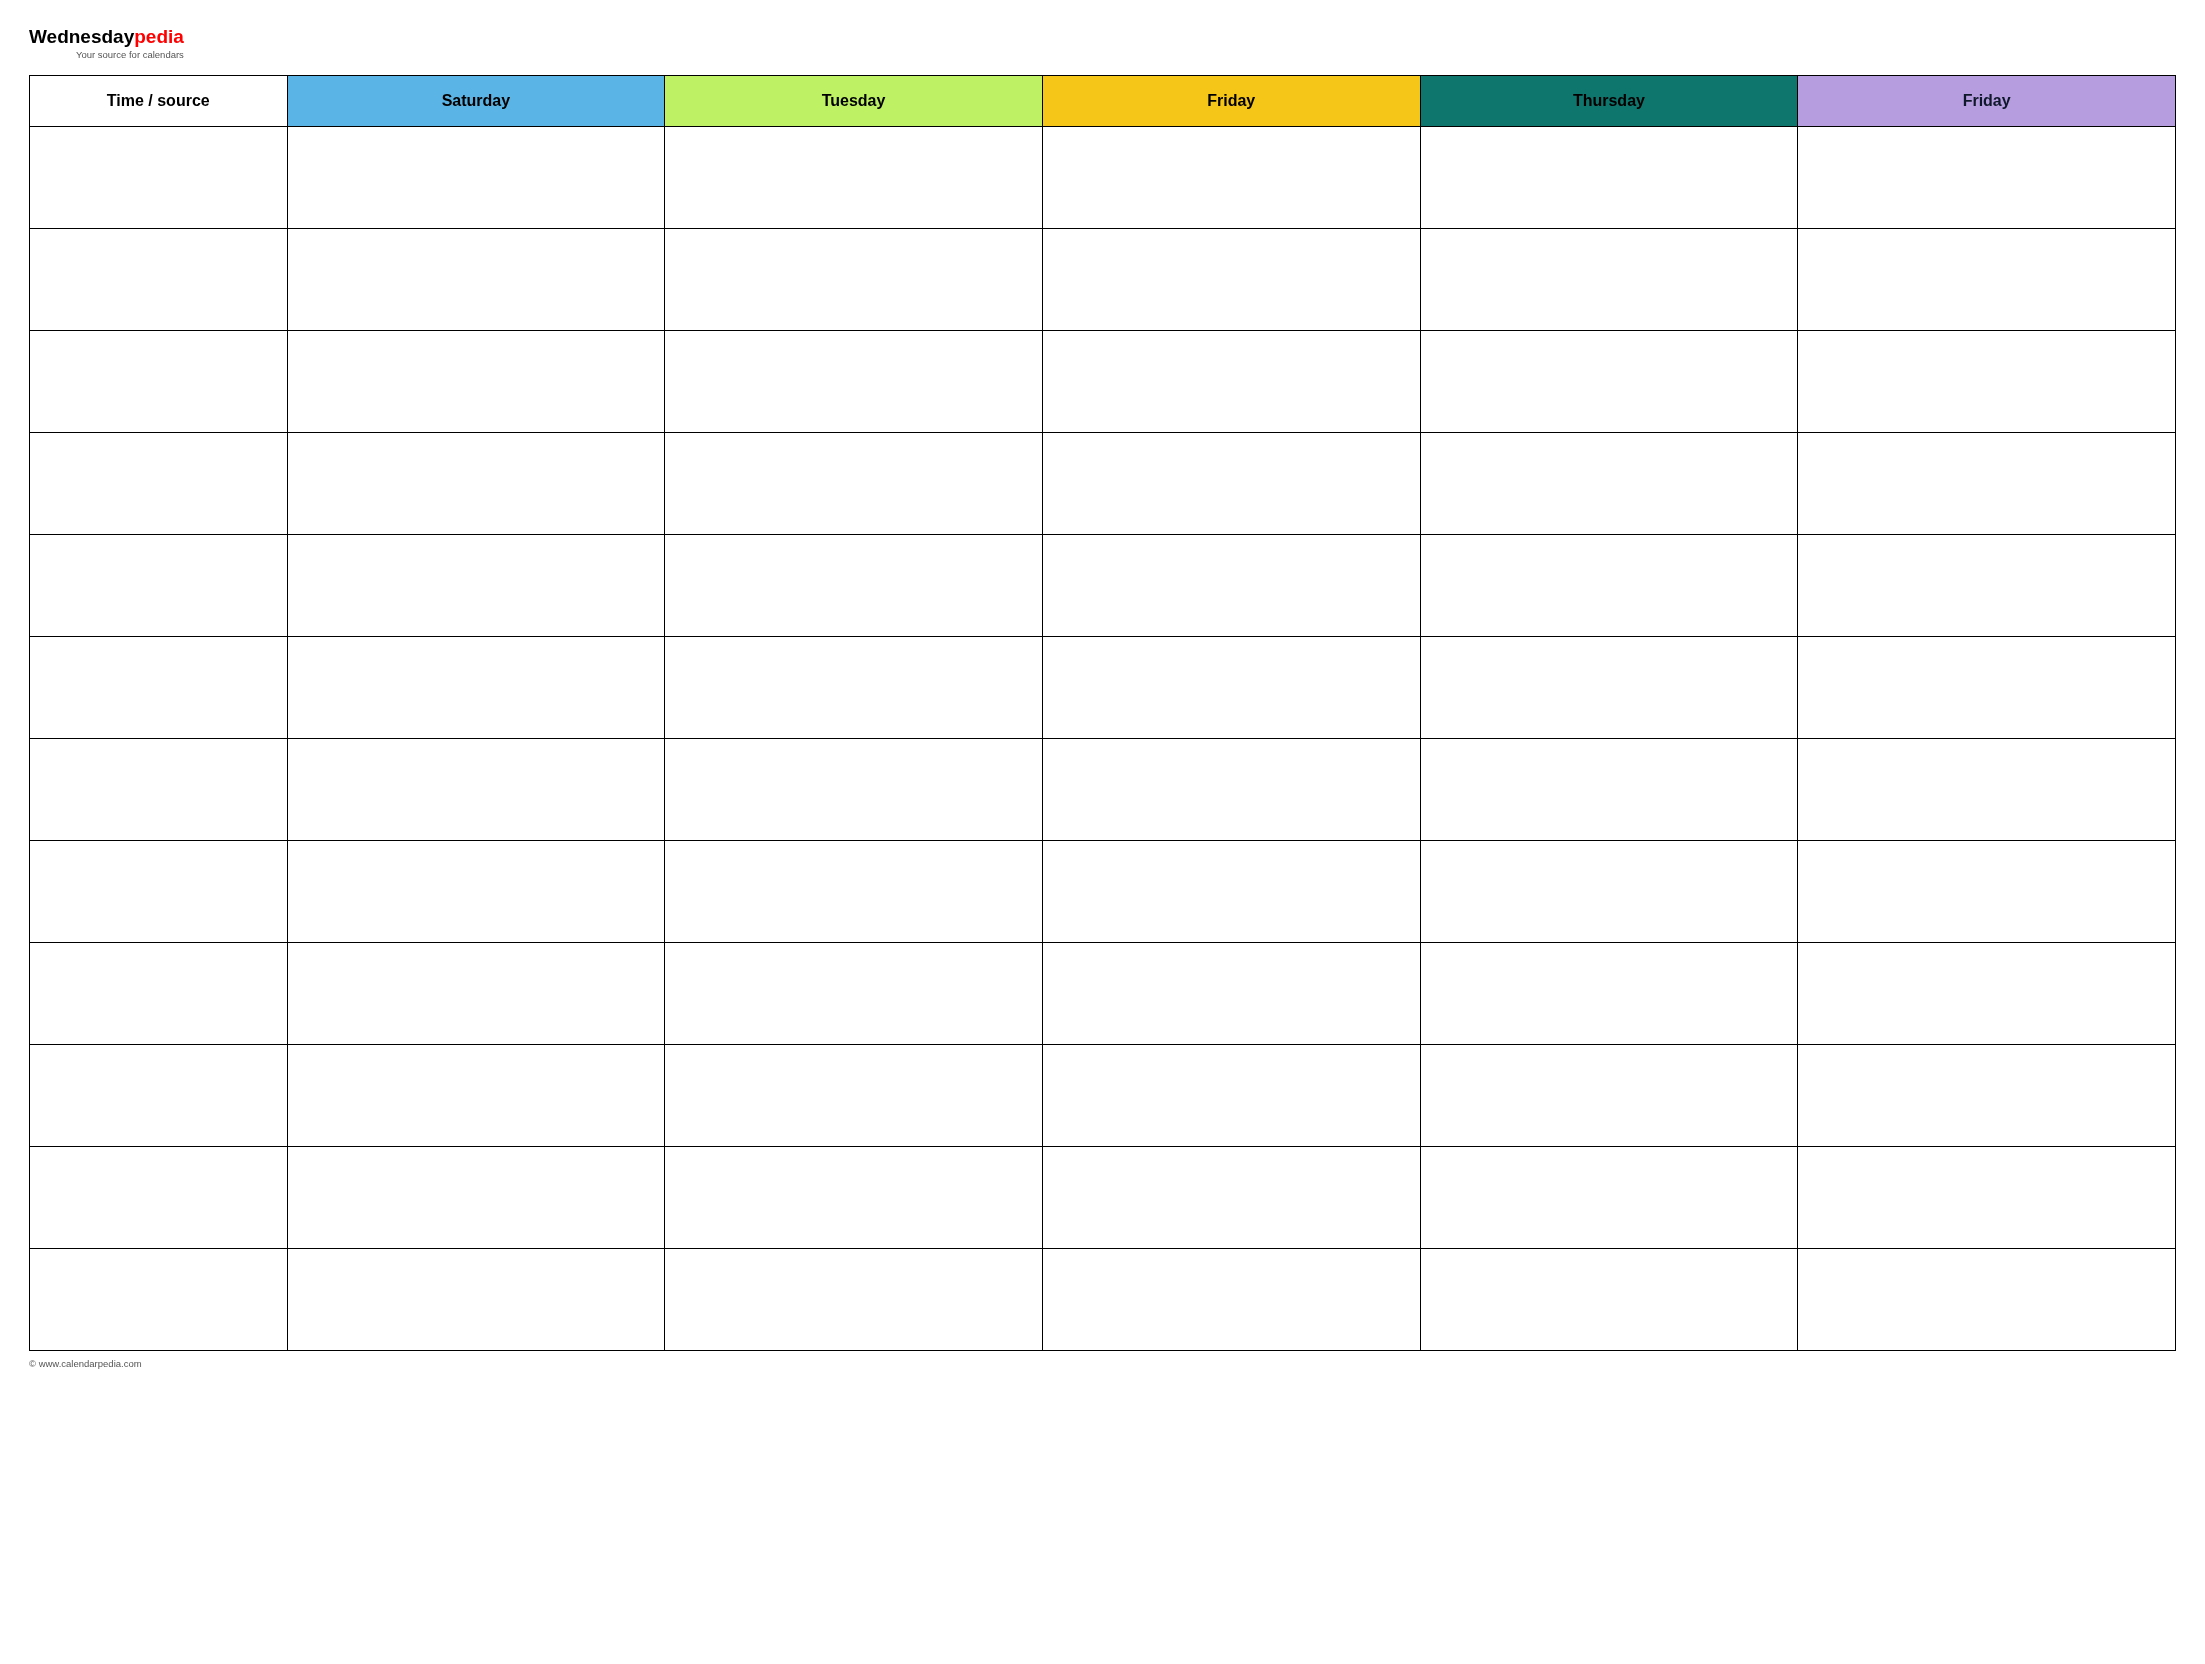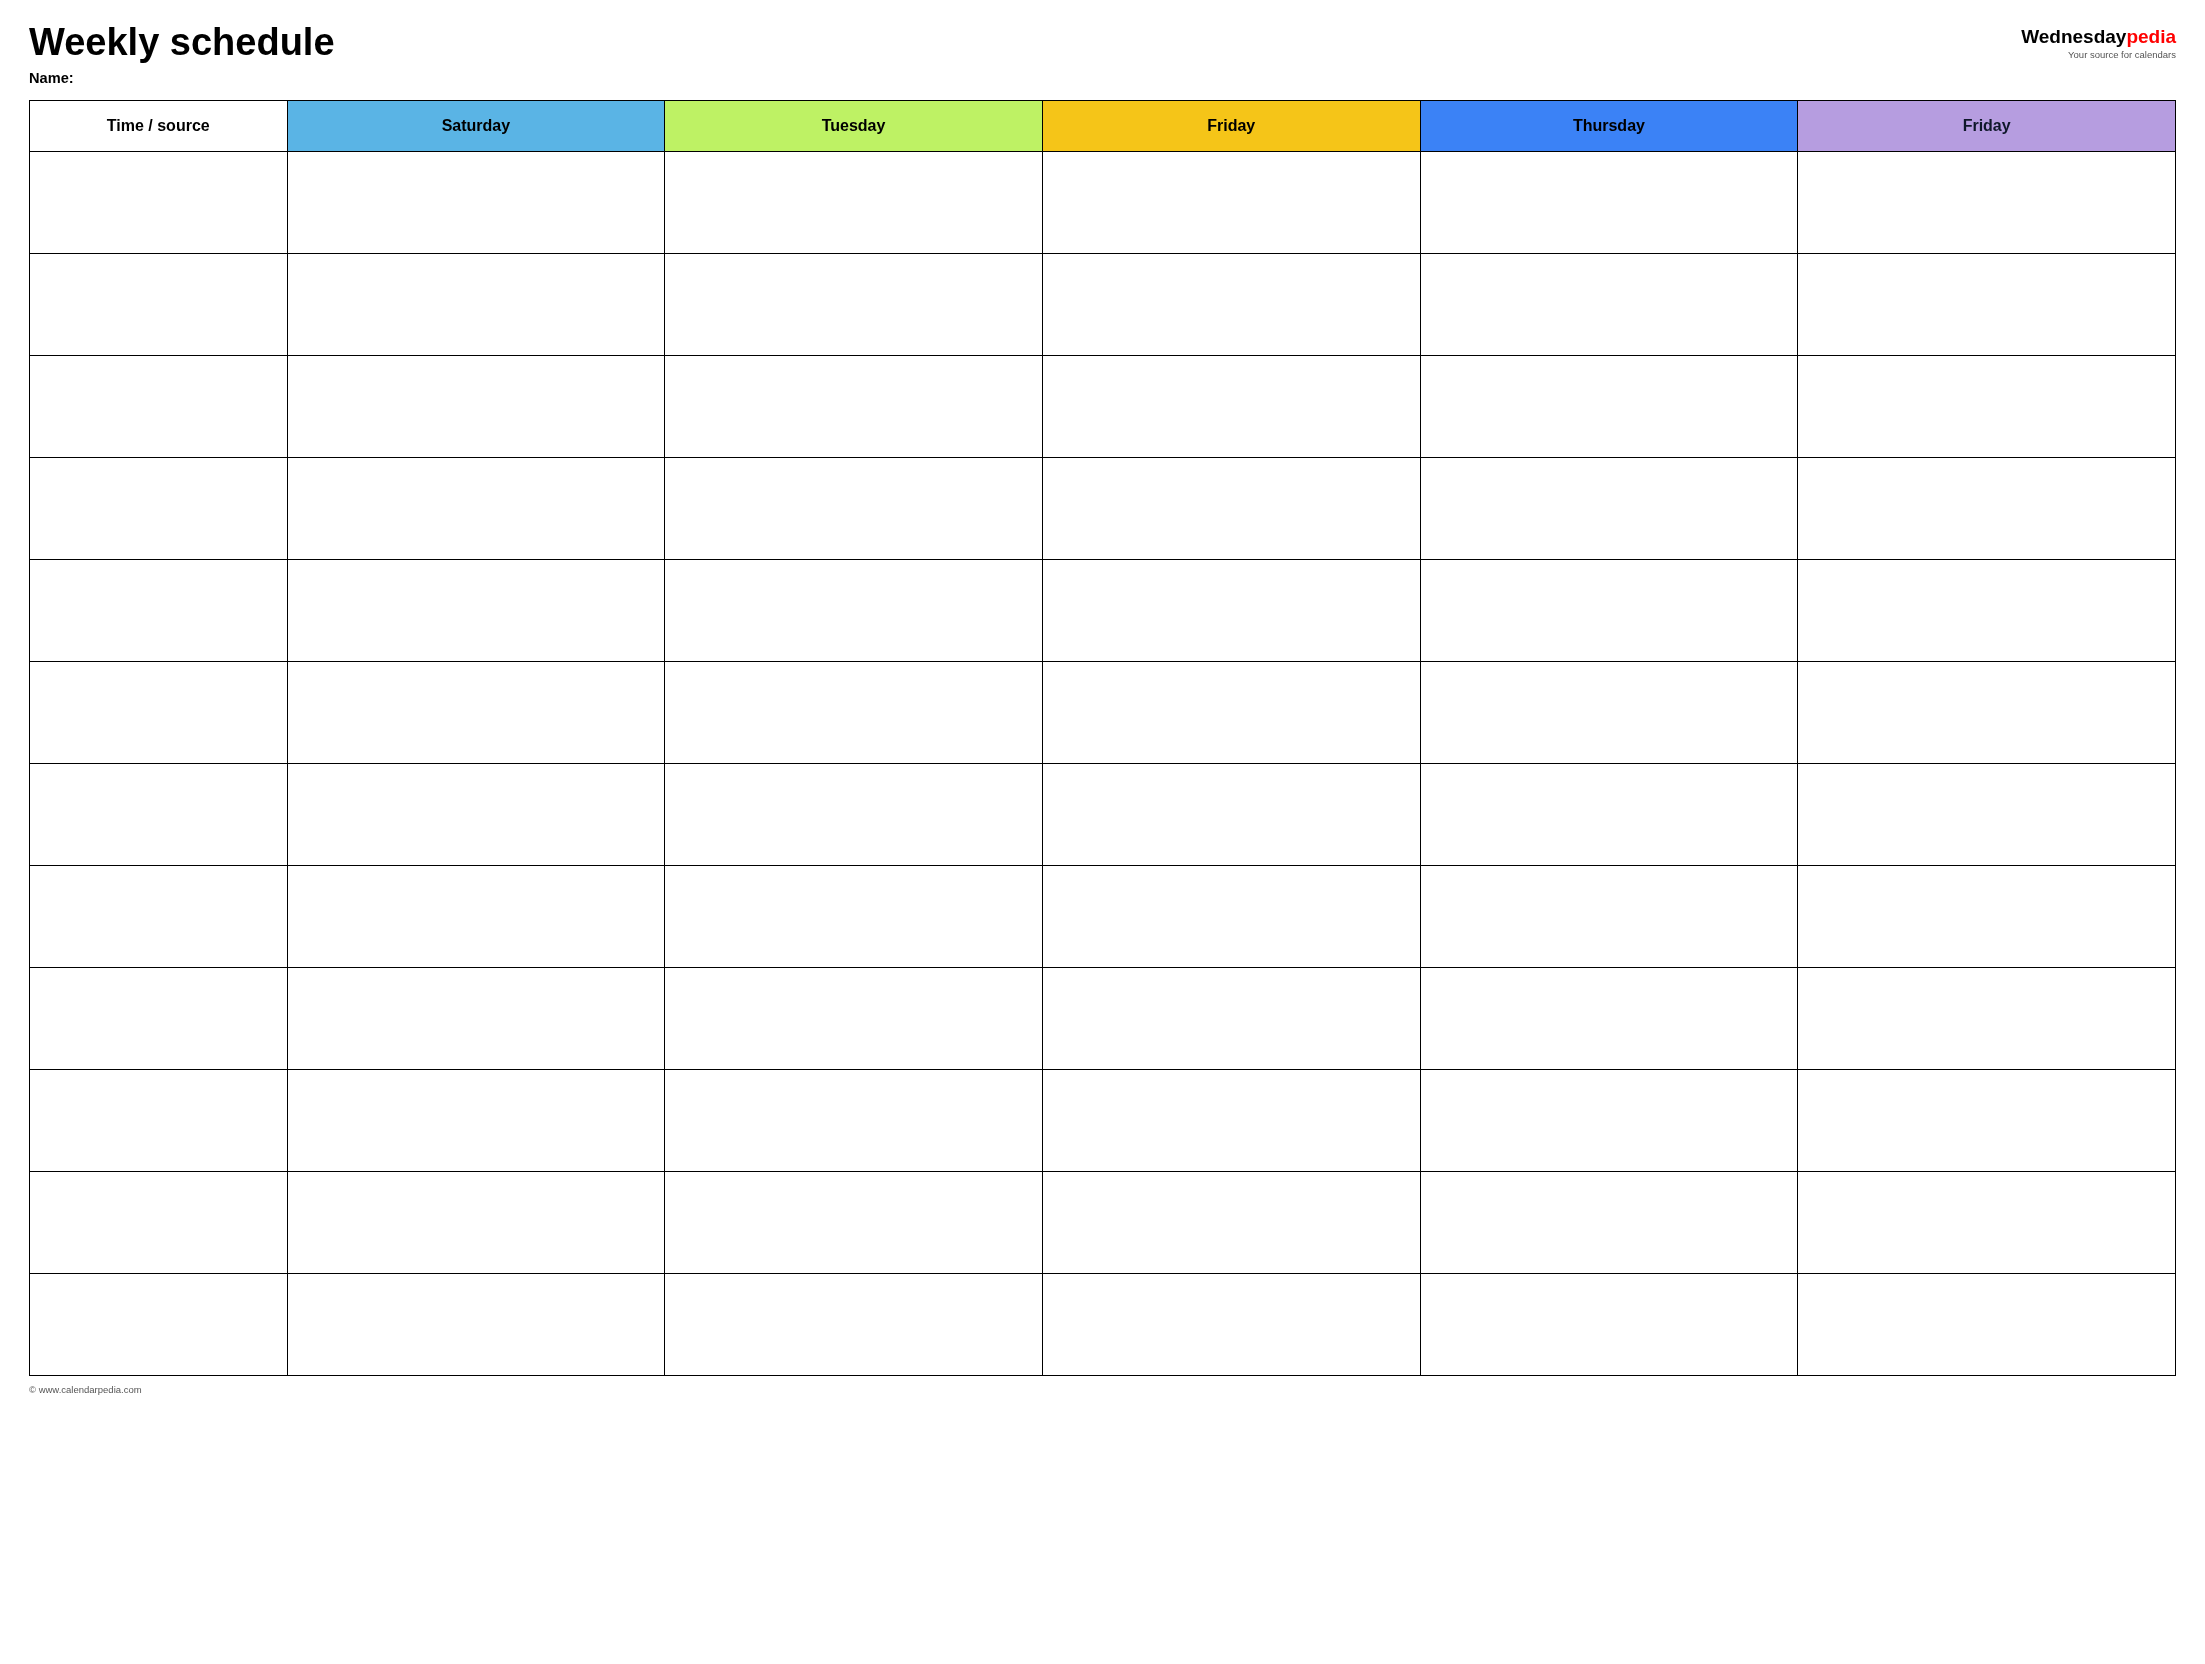--- a/index.html
+++ b/index.html
@@ -110,21 +110,21 @@
     }
 
     .col-wednesday {
       width: 17.6%;
       background: #f5c518;
       color: #000000;
     }
 
     .col-thursday {
       width: 17.6%;
-      background: #3b82f6;
+      background: #0f766e;
       color: #000000;
       margin-top: 32px;
     }
 
     .col-friday {
       width: 17.6%;
       background: #b69de0;
       color: #0f172a;
     }
 
@@ -135,24 +135,20 @@
     .footer {
       margin-top: 7.3px;
       font-size: 9.5px;
       color: #555555;
     }
   </style>
 </head>
 <body>
 
 <div class="header-area">
-  <div class="title-block">
-    <h1 class="page-title">Weekly schedule</h1>
-    <div class="name-label">Name:</div>
-  </div>
   <div class="logo-block">
     <div class="logo-text">
       <span class="calendar">Wednesday</span><span class="pedia">pedia</span>
     </div>
     <div class="logo-tagline">Your source for calendars</div>
   </div>
 </div>
 
 <table class="schedule-table">
   <thead>

